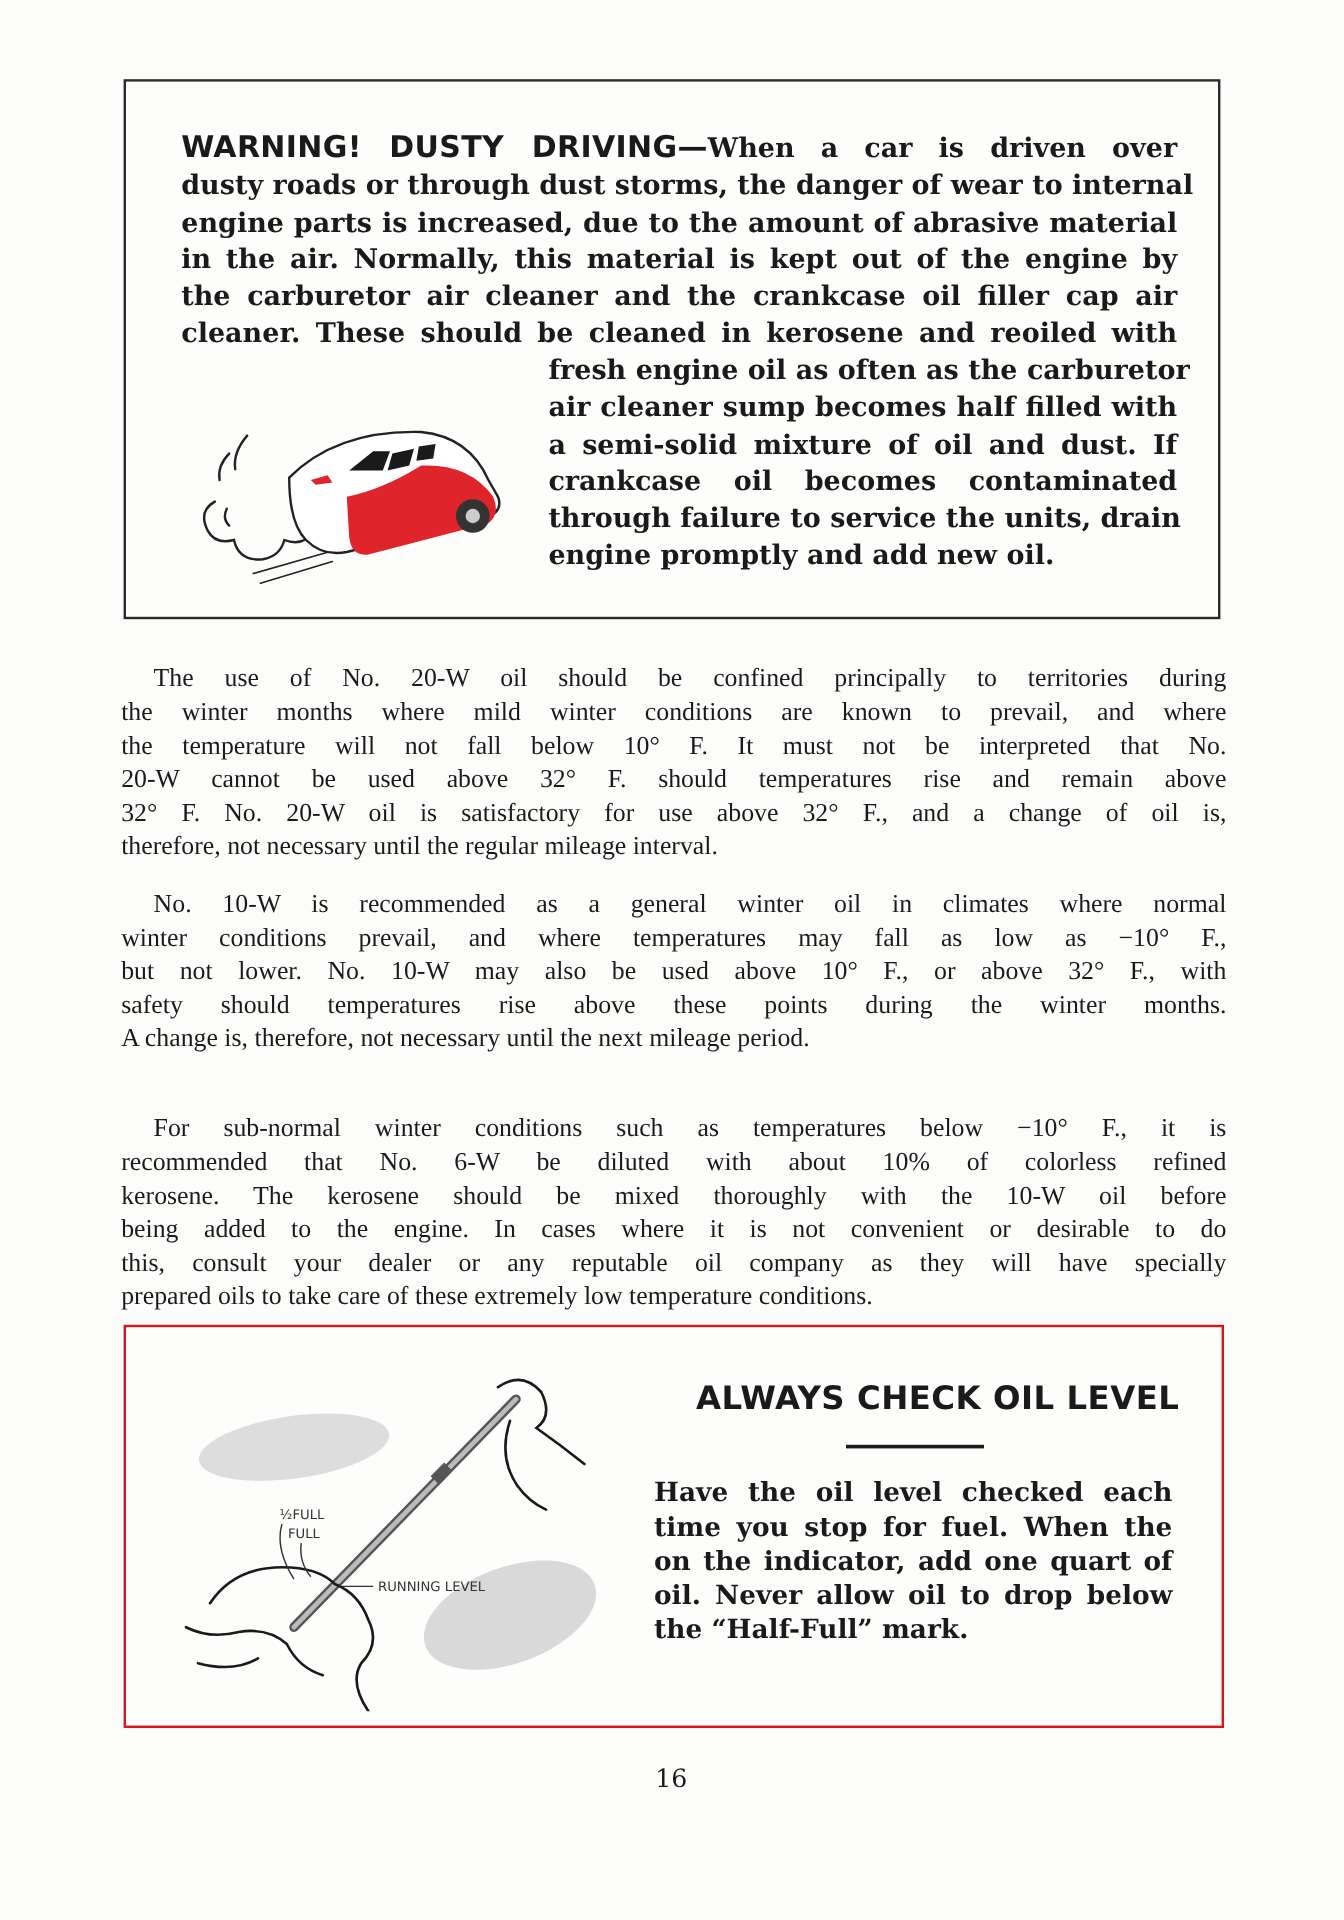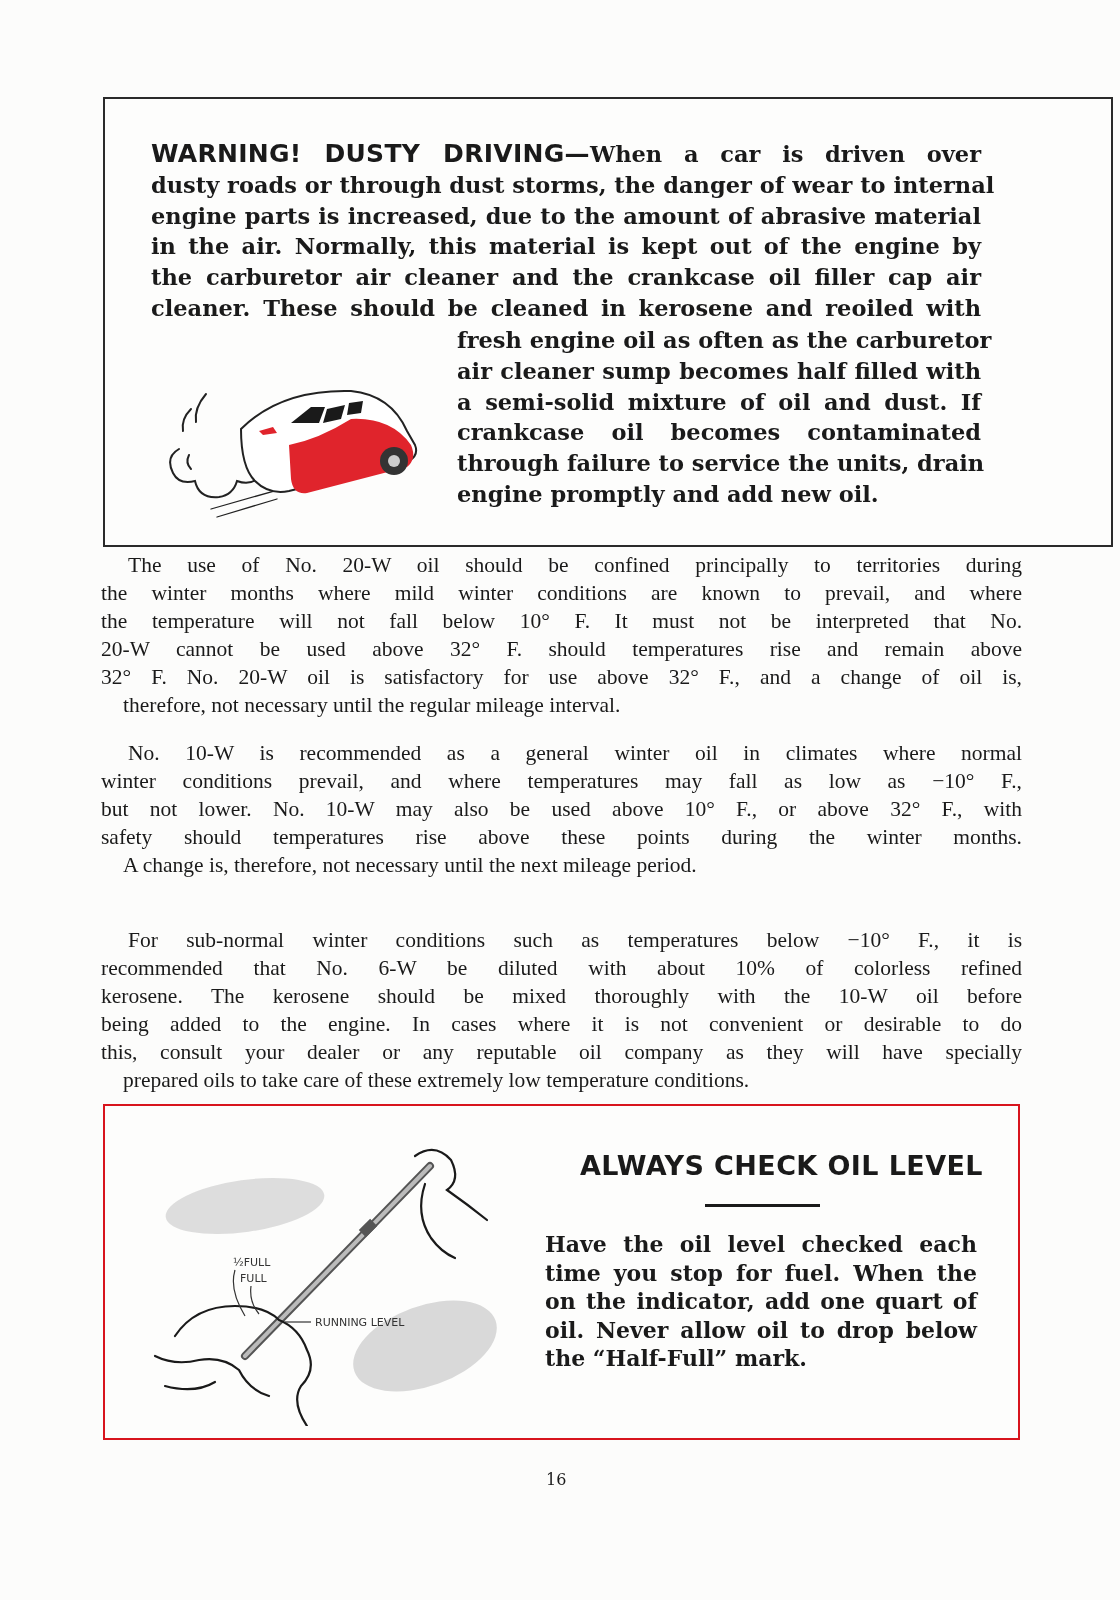--- a/index.html
+++ b/index.html
@@ -5,25 +5,24 @@
     html, body { margin: 0; padding: 0; }
     body {
       width: 1120px; height: 1600px;
       background: #fcfcfb;
       position: relative;
       overflow: hidden;
       color: #1a1a1a;
     }
     .box1 {
       position: absolute; left: 103px; top: 66px;
-      width: 1010px; height: 450px;
+      width: 914px; height: 450px;
       border: 2.5px solid #2a2a2a;
       box-sizing: border-box;
       background: #fdfdfc;
-      margin-top: 31px;
     }
     .box1 .head {
       position: absolute; left: 46px; top: 40px; width: 830px;
       font-family: "DejaVu Serif", serif;
       font-size: 22.5px; line-height: 30.8px;
       text-align: justify;
       text-align-last: justify;
       font-weight: bold;
     }
     .box1 .head .title {
@@ -39,21 +38,21 @@
     .box1 .tail .line.last { text-align-last: left; }
     .car {
       position: absolute; left: 46px; top: 270px; width: 290px; height: 160px;
     }
     .body-text {
       position: absolute; left: 101px; width: 921px;
       font-family: "Liberation Serif", serif;
       font-size: 21.5px; line-height: 28px;
     }
     .body-text .line { text-align-last: justify; }
-    .body-text .line.last { text-align-last: left; margin-left: 22px; }
+    .body-text .line.last { text-align-last: left; }
     .body-text .line.indent { padding-left: 27px; }
     .p1 { top: 551px; }
     .p2 { top: 739px; }
     .p3 { top: 926px; }
     .box2 {
       position: absolute; left: 103px; top: 1104px;
       width: 917px; height: 336px;
       border: 2.5px solid #d8141d;
       box-sizing: border-box;
       background: #fdfdfc;
@@ -71,21 +70,21 @@
       position: absolute; left: 440px; top: 124px; width: 432px;
       font-family: "DejaVu Serif", serif; font-weight: bold;
       font-size: 22px; line-height: 28.6px;
     }
     .box2 .para .line.last { text-align-last: left; }
     .dipstick {
       position: absolute; left: 30px; top: 30px; width: 380px; height: 290px;
     }
     .page-number {
       position: absolute; left: 546px; top: 1470px;
-      font-family: "DejaVu Serif", serif; font-size: 16px;
+      font-family: "DejaVu Serif", serif; font-size: 21px;
     }
   </style>
 </head>
 <body>
 
 <div class="box1">
   <div class="head">
     <span class="line"><span class="title">WARNING! DUSTY DRIVING—</span><span>When a car is driven over</span></span>
     <span class="line">dusty roads or through dust storms, the danger of wear to internal</span>
     <span class="line">engine parts is increased, due to the amount of abrasive material</span>

